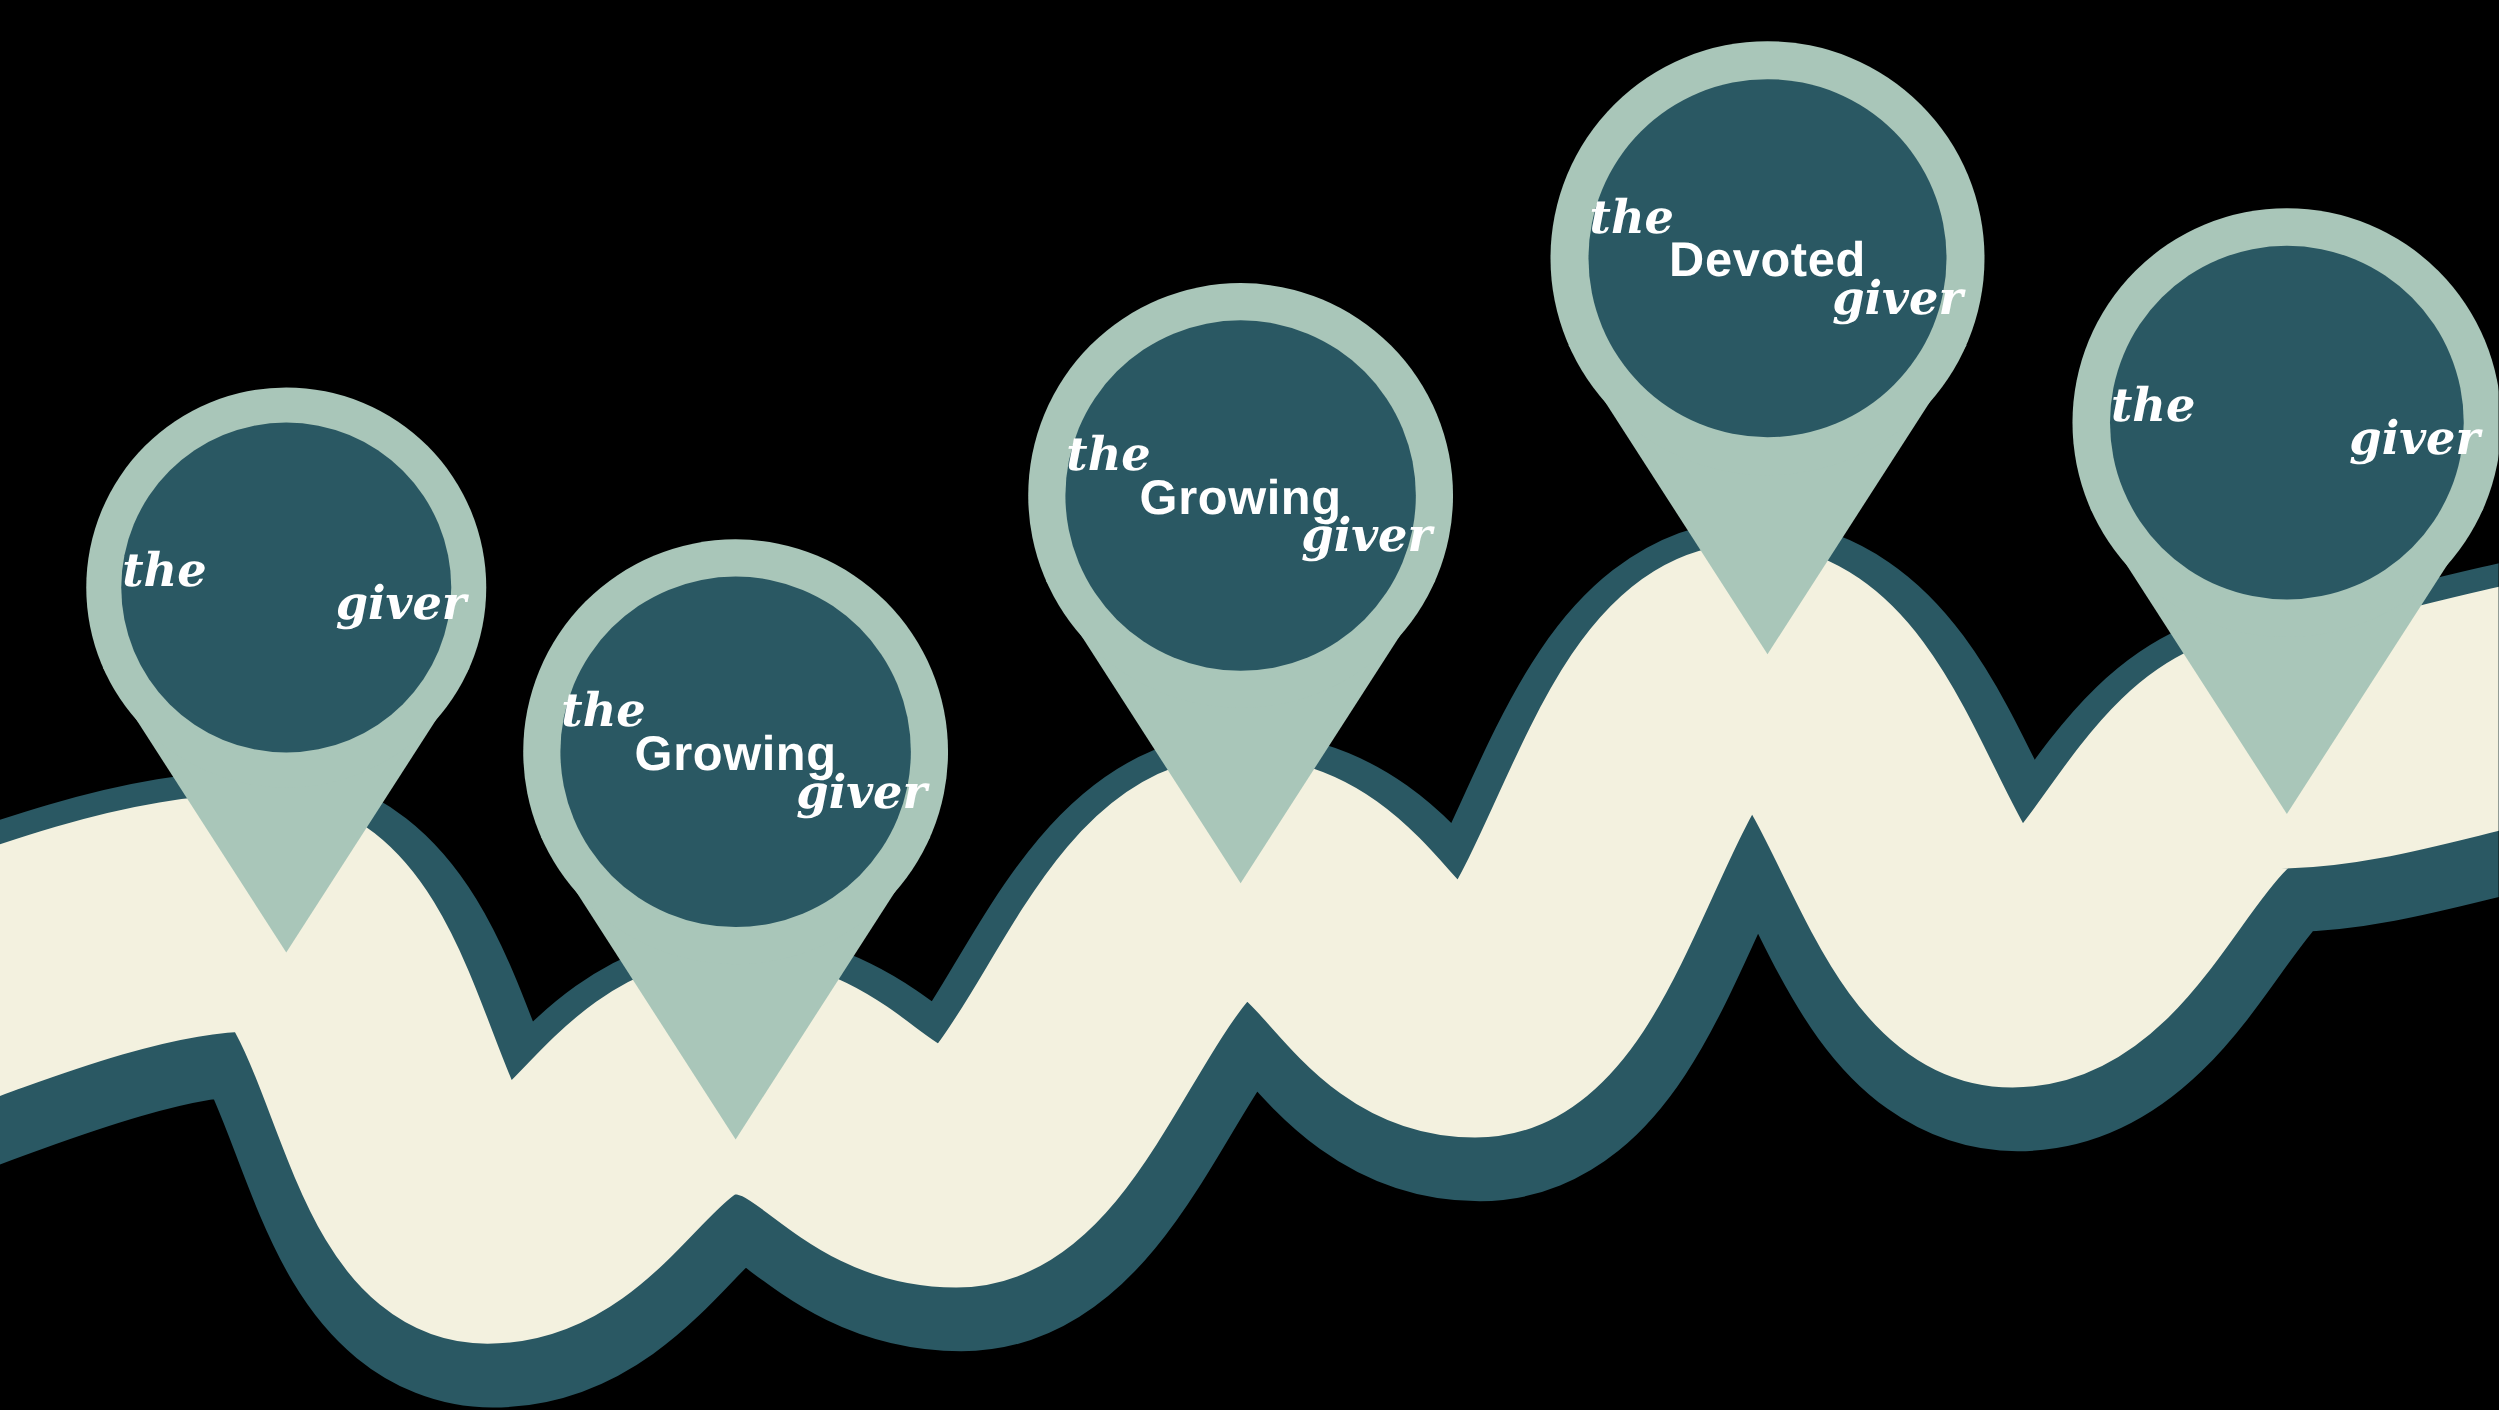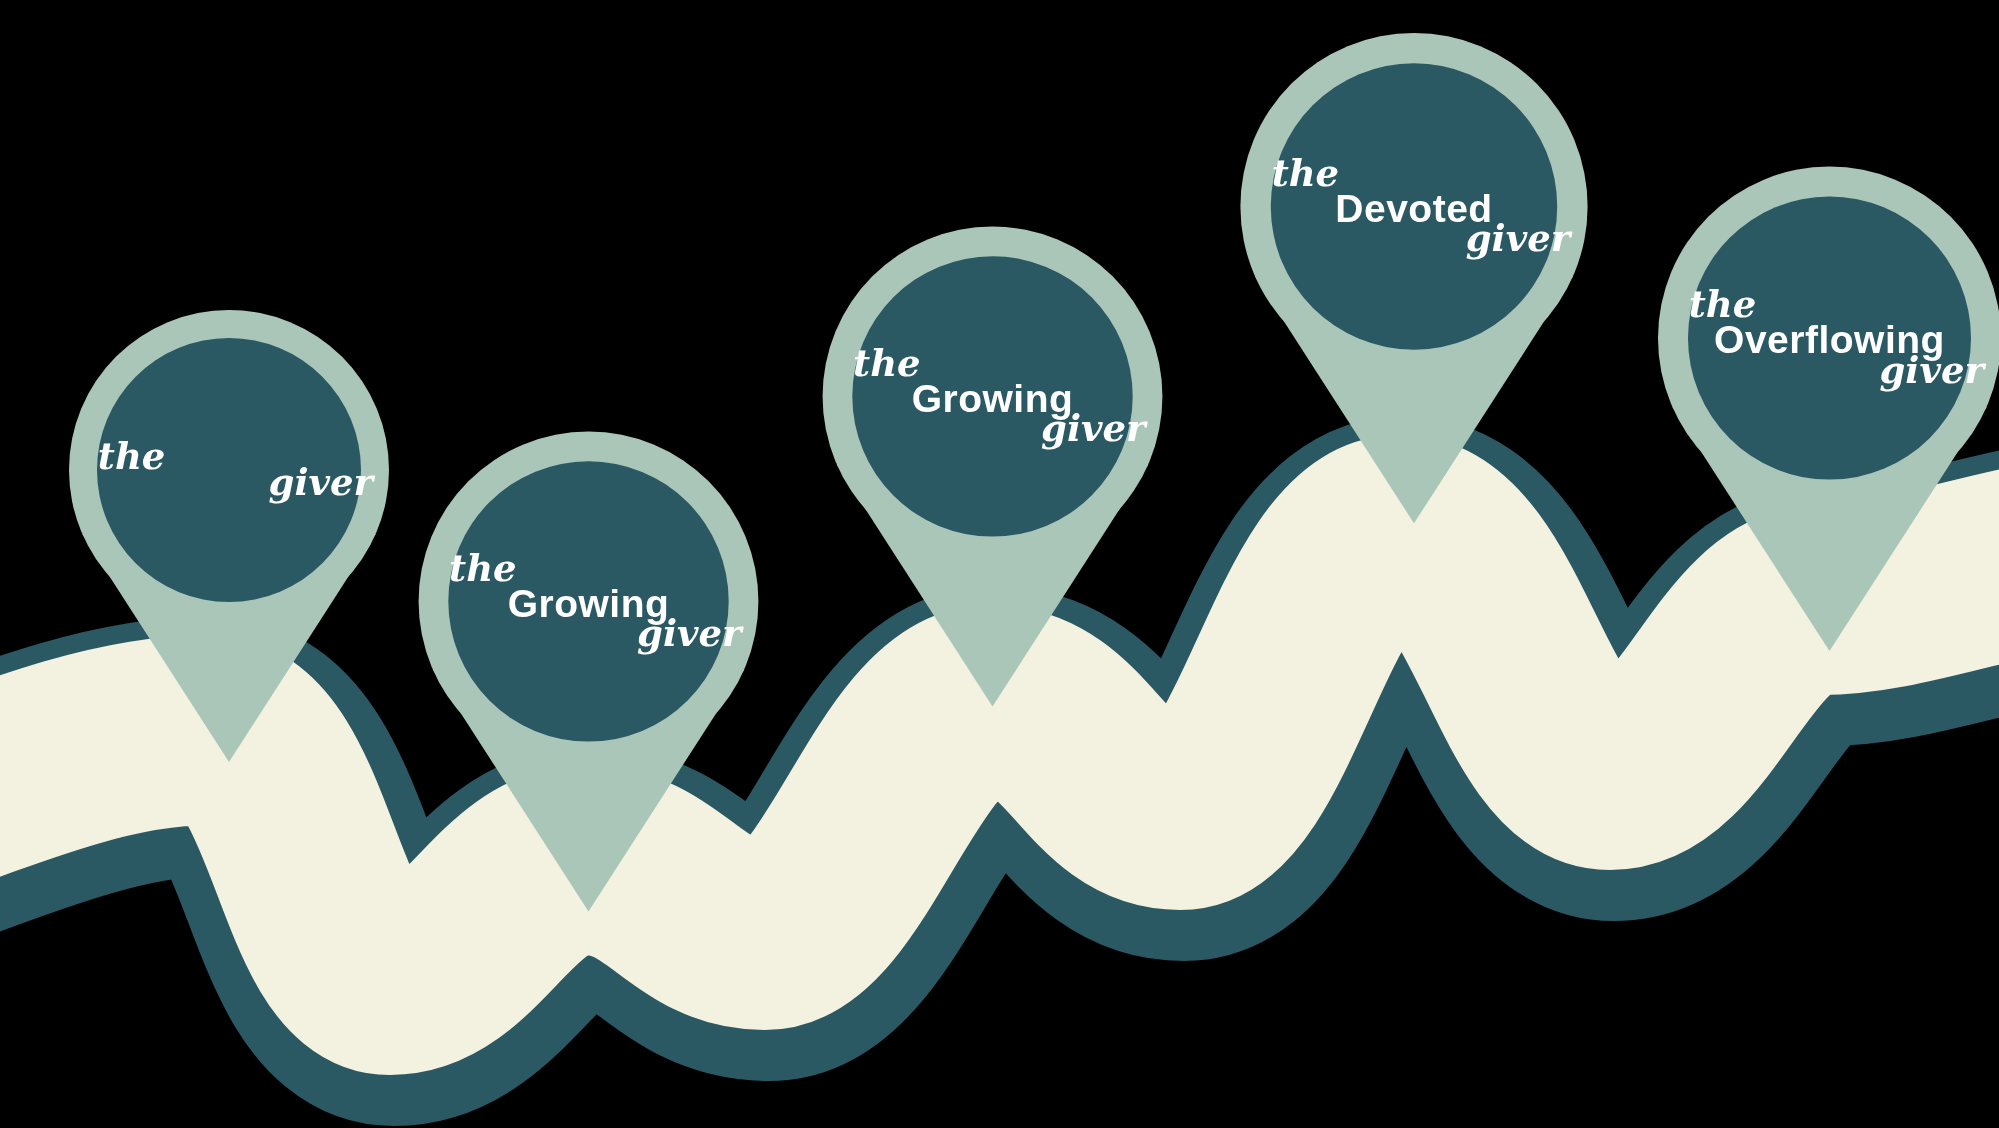--- a/index.html
+++ b/index.html
@@ -140,18 +140,17 @@
   </div>
 
   <div class="pin" style="left:1615px; top:158px; width:429px; height:536px;">
     <svg viewBox="0 0 100 125">
       <polygon class="outer" points="13.3,58 86.7,58 50,115"></polygon>
       <circle class="outer" cx="50" cy="42" r="40"></circle>
       <circle class="inner" cx="50" cy="42" r="33"></circle>
     </svg>
     <div class="pin-text">
       <span class="script the">the</span>
-      <span class="main">Overflowing</span>
       <span class="script giver">giver</span>
     </div>
   </div>
 
 </div>
 
 </body></html>

